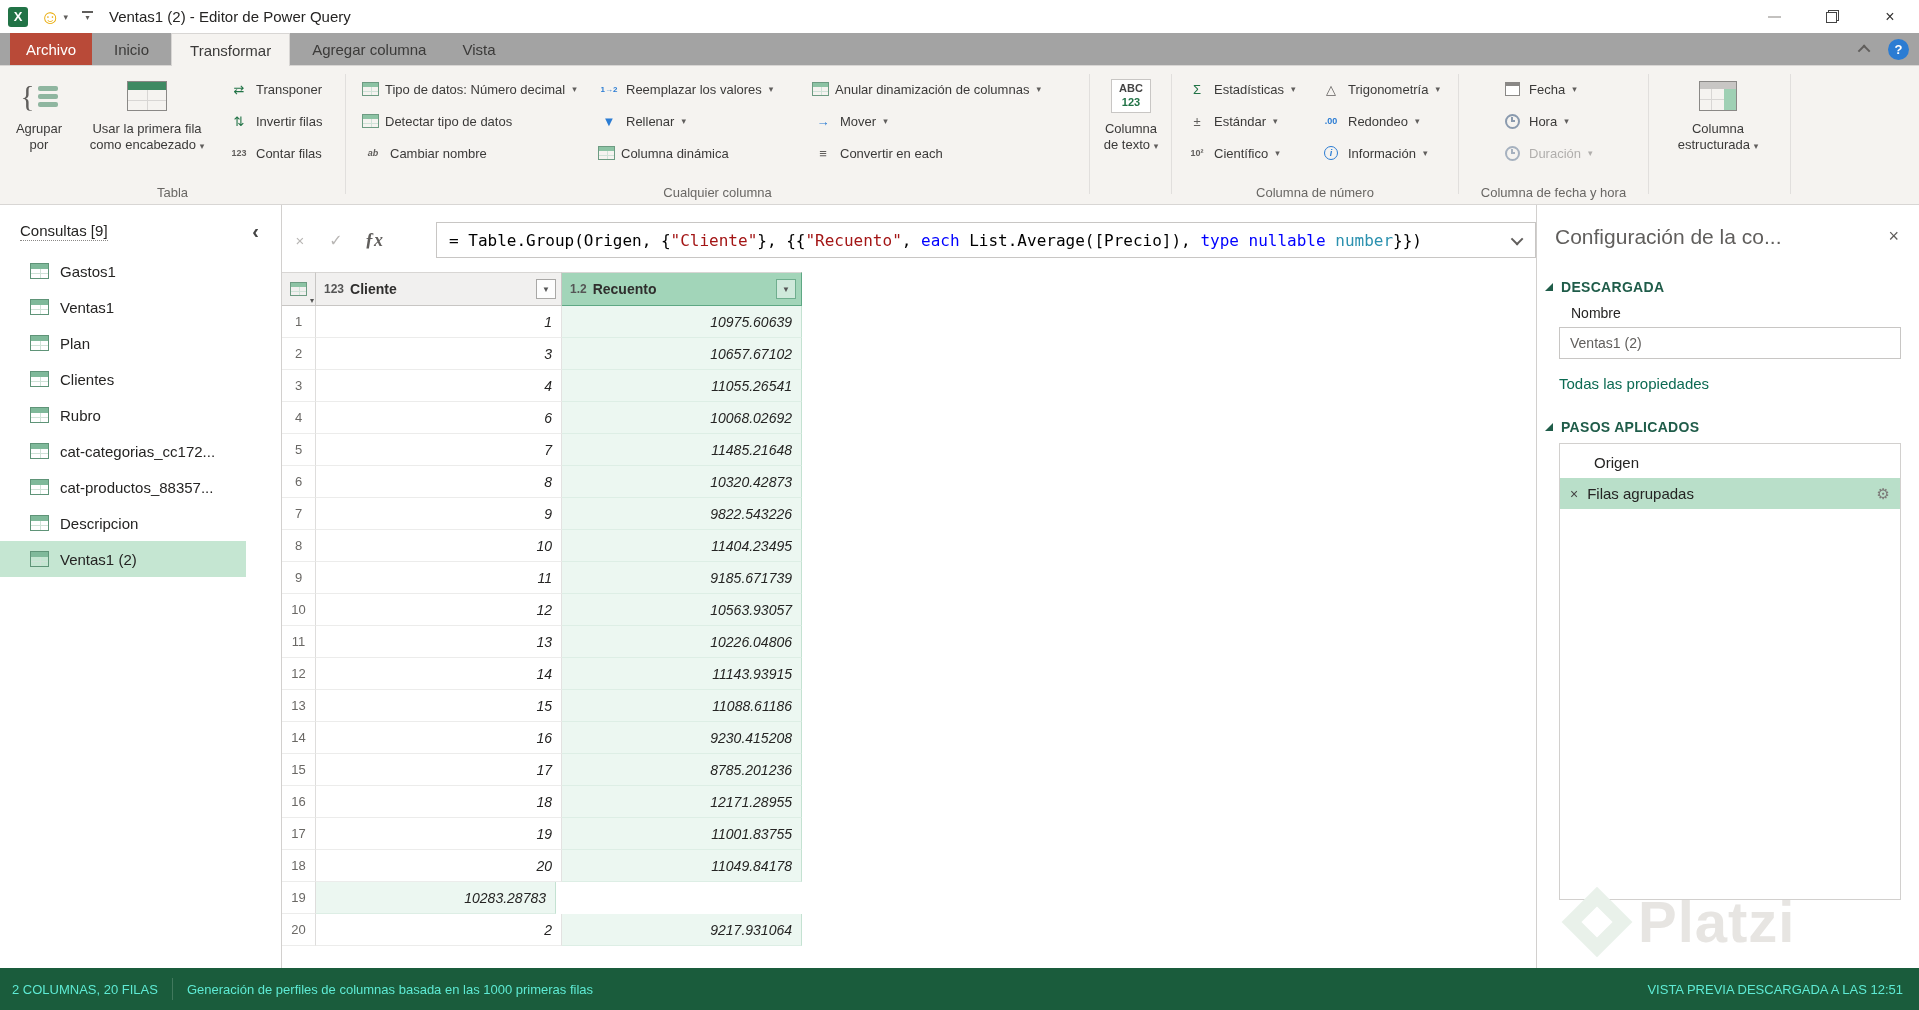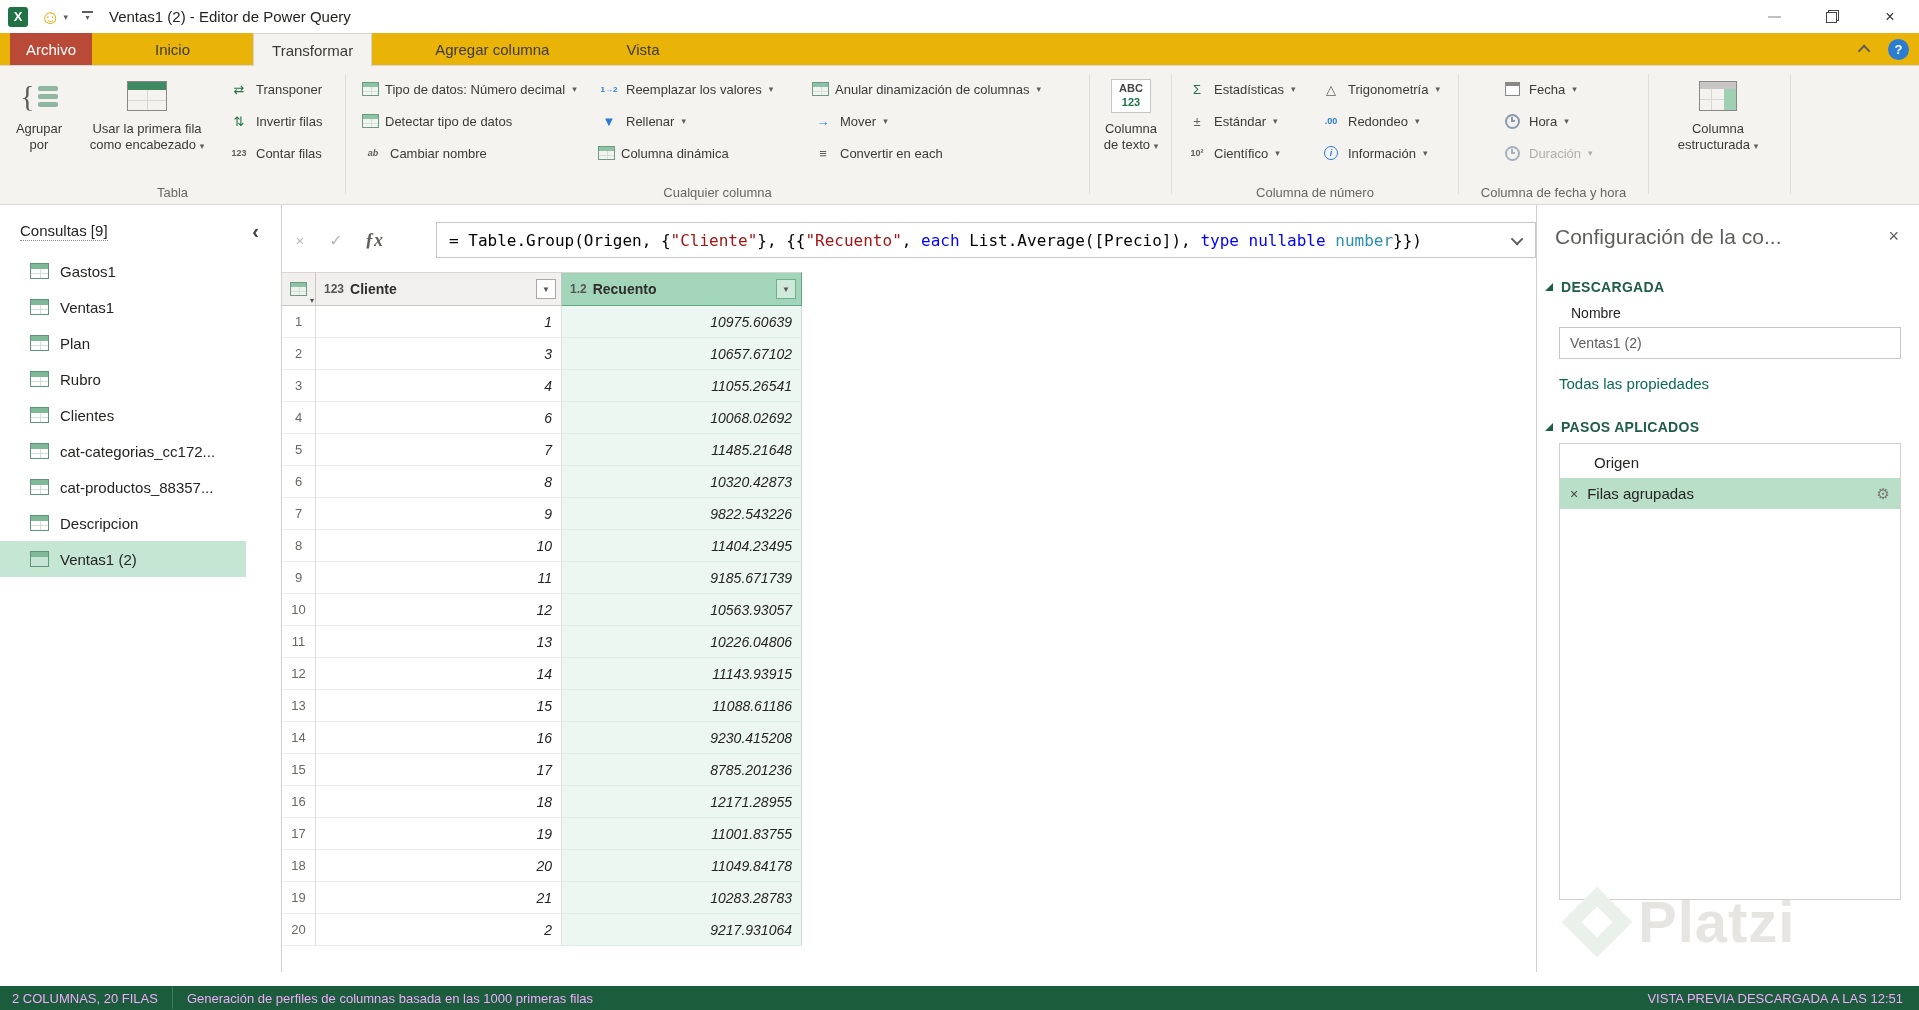--- a/index.html
+++ b/index.html
@@ -19,22 +19,22 @@
   .qa-customize .v{font-size:8px;line-height:1;}
   .win-title{margin-left:16px;font-size:15px;color:#252423;}
   .win-controls{margin-left:auto;display:flex;height:100%;}
   .win-btn{width:58px;display:flex;align-items:center;justify-content:center;font-size:16px;color:#323130;}
   .win-btn .minbar{width:13px;height:2px;background:#c3c1bf;}
   .restore-glyph{position:relative;width:13px;height:13px;}
   .restore-glyph::after{content:"";position:absolute;right:0;top:0;width:9px;height:9px;border:1px solid #444;}
   .restore-glyph::before{content:"";position:absolute;left:0;bottom:0;width:9px;height:9px;border:1px solid #444;background:#fff;z-index:1;}
 
   
-  .tabs-row{position:absolute;top:33px;left:0;right:0;height:33px;background:#eab308;border-bottom:1px solid #d8d6d4;
-            display:flex;align-items:stretch;gap:41px;}
+  .tabs-row{position:absolute;top:33px;left:0;right:0;height:33px;background:#a3a3a3;border-bottom:1px solid #d8d6d4;
+            display:flex;align-items:stretch;}
   .tab{display:flex;align-items:center;padding:0 14px;margin-left:8px;font-size:15px;color:#3b3a39;}
   .tab.archivo{background:#b94a38;color:#fff;padding:0 16px;margin-left:10px;}
   .tab.active{background:#f5f3f0;border:1px solid #d8d6d4;border-bottom:none;margin-bottom:-1px;position:relative;z-index:2;padding:0 18px;}
   .ribbon-toggles{margin-left:auto;display:flex;align-items:center;gap:18px;margin-right:10px;}
   .chev-up{width:9px;height:9px;border-left:2px solid #605e5c;border-top:2px solid #605e5c;transform:rotate(45deg) translateY(2px);}
   .help-bubble{width:21px;height:21px;border-radius:50%;background:#2b7cd3;color:#fff;font-size:13px;font-weight:bold;
                display:flex;align-items:center;justify-content:center;}
   .help-bubble::before{content:"?";}
 
   
@@ -154,21 +154,21 @@
               padding:0 10px;font-size:14px;color:#605e5c;}
   .link{color:#0b6a52;font-size:15px;margin-top:16px;}
   .steps{border:1px solid #d2d0ce;background:#fff;margin-top:8px;height:457px;padding-top:3px;}
   .step{height:31px;display:flex;align-items:center;font-size:15px;color:#252423;}
   .step.plain{padding-left:34px;}
   .step.sel{background:#b9dfc9;padding:0 10px 0 10px;gap:9px;}
   .step .del{font-size:14px;color:#444;}
   .step .gear{margin-left:auto;color:#7c7a78;font-size:15px;}
 
   
-  .statusbar{position:absolute;left:0;right:0;bottom:0;height:24px;background:#1a5c3c;color:#f0abfc;
+  .statusbar{position:absolute;left:0;right:0;bottom:0;height:42px;background:#1a5c3c;color:#5eead4;
              display:flex;align-items:center;font-size:13px;z-index:5;}
   .sb-left{margin-left:12px;}
   .sb-div{width:1px;height:22px;background:#41795d;margin:0 14px;}
   .sb-right{margin-left:auto;margin-right:16px;}
 
   
   .wm{position:absolute;left:1572px;top:893px;display:flex;align-items:center;gap:16px;z-index:1;}
   .wm-diamond{width:50px;height:50px;background:#e9f1ea;transform:rotate(45deg);position:relative;flex:none;}
   .wm-diamond::after{content:"";position:absolute;left:14px;top:14px;width:22px;height:22px;background:#fff;}
   .wm-text{font-size:58px;font-weight:bold;color:#e7e5e2;letter-spacing:1px;line-height:1;}
@@ -406,25 +406,25 @@
   <div class="qitem">
     <span class="qicon"></span>
     <span>Ventas1</span>
   </div>
   <div class="qitem">
     <span class="qicon"></span>
     <span>Plan</span>
   </div>
   <div class="qitem">
     <span class="qicon"></span>
+    <span>Clientes</span>
+  </div>
+  <div class="qitem">
+    <span class="qicon"></span>
     <span>Rubro</span>
-  </div>
-  <div class="qitem">
-    <span class="qicon"></span>
-    <span>Clientes</span>
   </div>
   <div class="qitem">
     <span class="qicon"></span>
     <span>cat-categorias_cc172...</span>
   </div>
   <div class="qitem">
     <span class="qicon"></span>
     <span>cat-productos_88357...</span>
   </div>
   <div class="qitem">
@@ -549,21 +549,20 @@
       <div class="cell c1">19</div>
       <div class="cell c2">11001.83755</div>
     </div>
   <div class="trow">
       <div class="rn">18</div>
       <div class="cell c1">20</div>
       <div class="cell c2">11049.84178</div>
     </div>
   <div class="trow">
       <div class="rn">19</div>
-      <div class="cell c1">21</div>
       <div class="cell c2">10283.28783</div>
     </div>
   <div class="trow">
       <div class="rn">20</div>
       <div class="cell c1">2</div>
       <div class="cell c2">9217.931064</div>
     </div>
 </div>
 
 <div class="qpanel">

